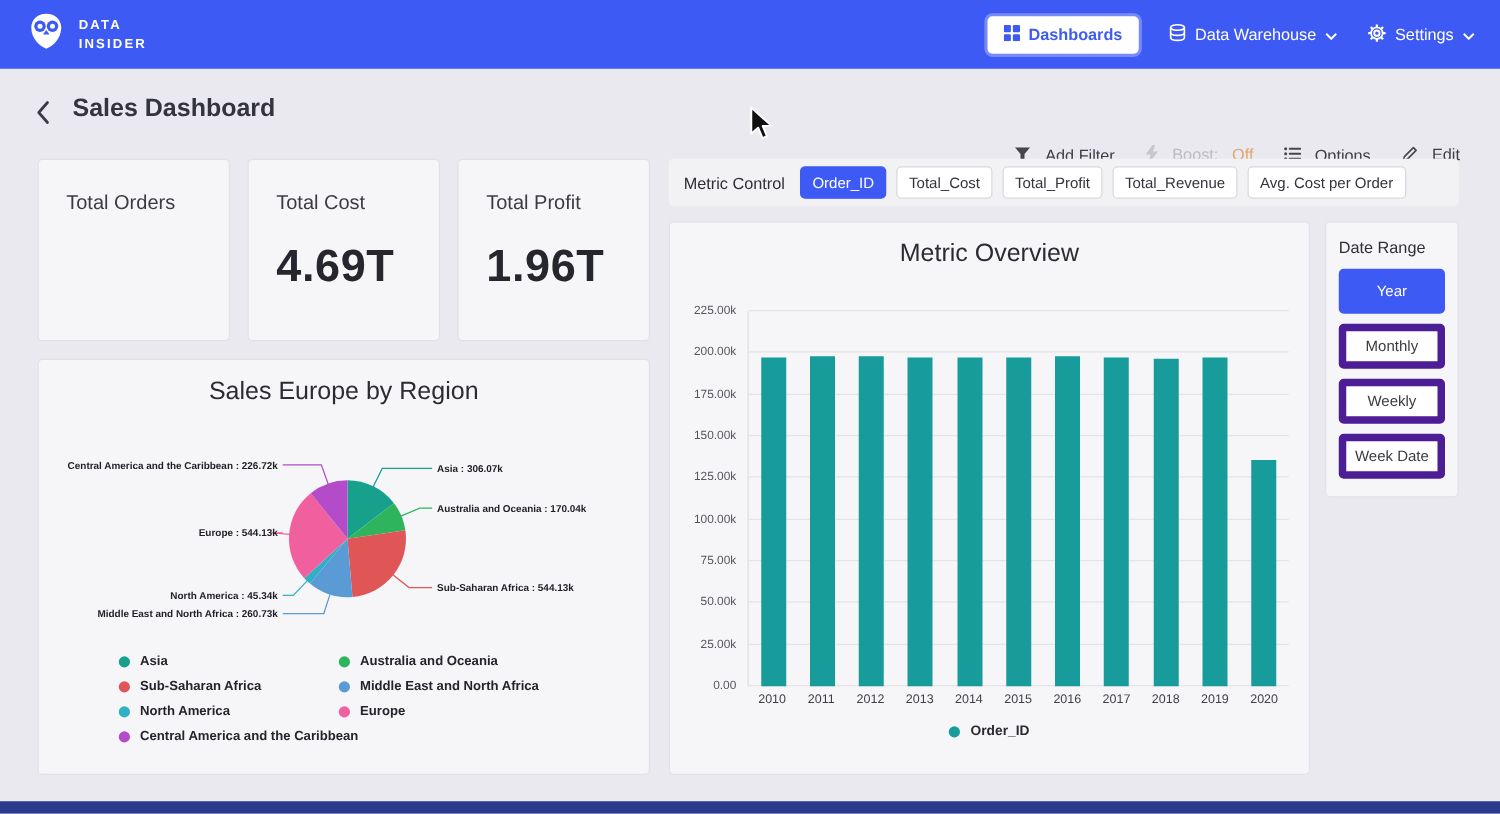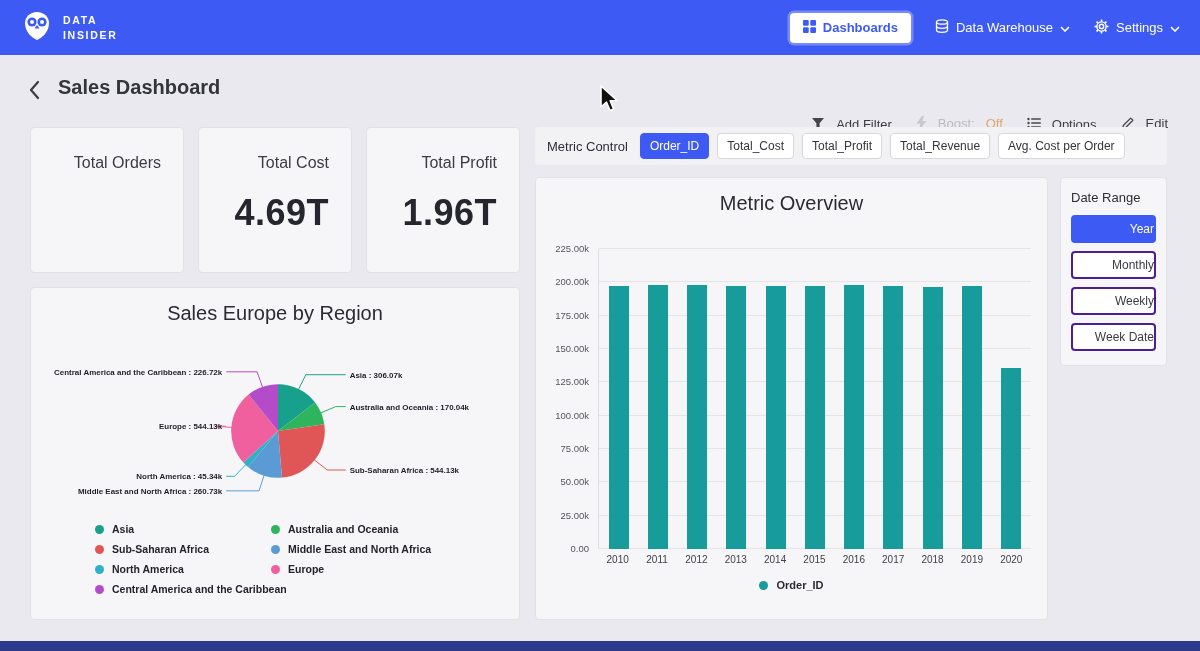--- a/index.html
+++ b/index.html
@@ -16,21 +16,21 @@
 
   
   .back-btn{position:absolute;left:28px;top:80px;background:none;border:none;cursor:pointer;}
   .page-title{position:absolute;left:58px;top:76px;font-size:20px;font-weight:bold;color:#34343c;}
   .header-actions{position:absolute;right:32px;top:84px;display:flex;align-items:center;gap:24px;}
   .action{display:flex;align-items:flex-start;gap:11px;font-size:13px;color:#3c3c44;cursor:pointer;white-space:nowrap;margin-top:32px;}
   .muted{color:#BBBBC4;}
   .boost-off{color:var(--boost-off,#DFA670);}
 
   
-  .kpi-row{position:absolute;left:30px;top:127px;width:490px;display:flex;gap:14px;text-align:right;}
+  .kpi-row{position:absolute;left:30px;top:127px;width:490px;display:flex;gap:14px;}
   .kpi-card{flex:1;height:146px;background:#F6F6F8;border:1px solid #E1E1E7;border-radius:4px;padding:26px 22px;display:flex;flex-direction:column;gap:20px;}
   .kpi-label{font-size:16px;color:#3b3b43;}
   .kpi-value{font-size:36px;font-weight:bold;color:#26262e;letter-spacing:.5px;}
 
   
   .metric-bar{position:absolute;left:535px;top:127px;width:632px;height:38px;background:#F2F2F5;border-radius:4px;display:flex;align-items:center;gap:10px;padding:0 12px;}
   .metric-label{font-size:13px;color:#2e2e36;margin-right:2px;white-space:nowrap;}
   .metric-buttons{display:flex;gap:8px;}
   .pill{font-family:inherit;font-size:12px;color:#34343c;background:#fff;border:1px solid #D7D7DF;border-radius:4px;padding:5px 9px;cursor:pointer;white-space:nowrap;}
   .pill.active{background:var(--primary,#3D5AF5);border-color:var(--primary,#3D5AF5);color:#fff;}
@@ -47,21 +47,21 @@
   .bar-col{flex:1;display:flex;align-items:flex-end;justify-content:center;}
   .bar{width:20px;}
   .x-axis{display:flex;margin-left:46px;margin-top:5px;}
   .xtick{flex:1;text-align:center;font-size:10px;color:#3f3f47;}
   .bar-legend{display:flex;justify-content:center;align-items:center;gap:8px;margin-top:14px;font-size:11px;font-weight:bold;color:#2a2a32;}
   .legend-dot{width:9px;height:9px;border-radius:50%;display:inline-block;flex:none;}
 
   
   .date-panel{position:absolute;left:1060px;top:177px;width:107px;background:#F6F6F8;border:1px solid #E1E1E7;border-radius:4px;padding:12px 10px 6px;}
   .date-label{font-size:13px;color:#2e2e36;margin-bottom:10px;}
-  .date-btn{display:block;width:100%;font-family:inherit;font-size:12px;color:#3a3a42;background:#fff;border:2px solid #4c1d95;border-radius:4px;padding:5px 0;margin-bottom:8px;text-align:right;cursor:pointer;}
+  .date-btn{display:block;width:100%;font-family:inherit;font-size:12px;color:#3a3a42;background:#fff;border:6px solid #4c1d95;border-radius:4px;padding:5px 0;margin-bottom:8px;text-align:center;cursor:pointer;}
   .date-btn.active{background:var(--primary,#3D5AF5);border-color:var(--primary,#3D5AF5);color:#fff;}
 
   
   .pie-card{position:absolute;left:30px;top:287px;width:490px;height:333px;background:#F6F6F8;border:1px solid #E1E1E7;border-radius:4px;padding:14px 0;}
   #pieSvg{display:block;margin:16px auto 0;}
   .pie-label{font-size:8px;font-weight:bold;fill:#1e1e26;font-family:"Liberation Sans",sans-serif;}
   .pie-legend{display:grid;grid-template-columns:176px auto;row-gap:8px;margin-top:10px;padding-left:64px;}
   .legend-item{display:flex;align-items:center;gap:8px;font-size:10.5px;font-weight:bold;color:#24242c;cursor:pointer;white-space:nowrap;}
 
   .footer-strip{position:absolute;left:0;right:0;bottom:0;height:10px;background:var(--footer,#2B3A8C);}

